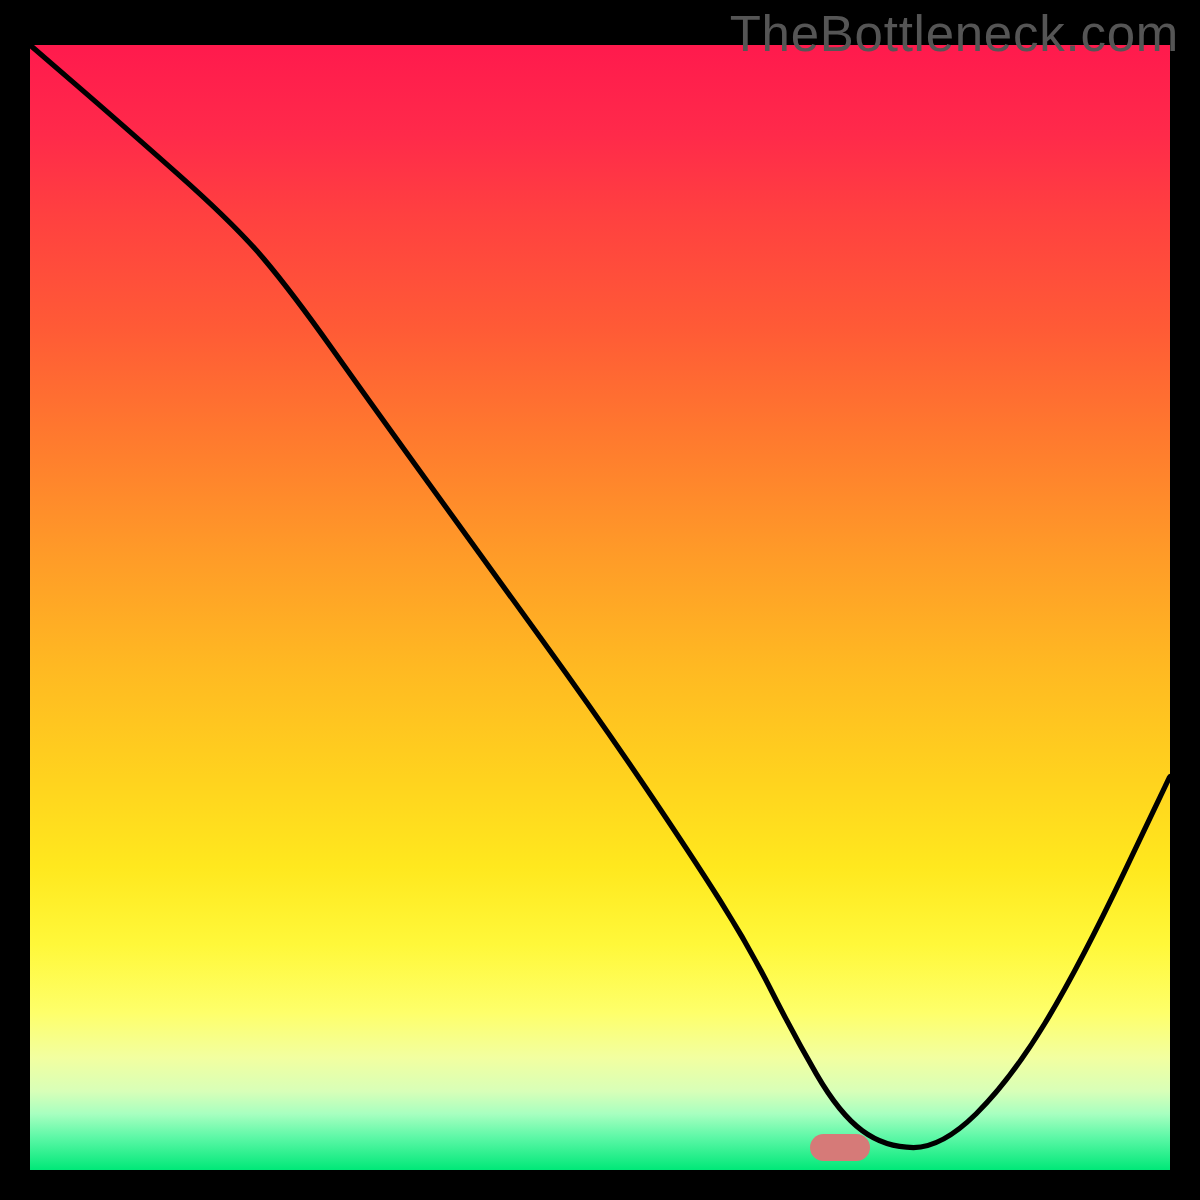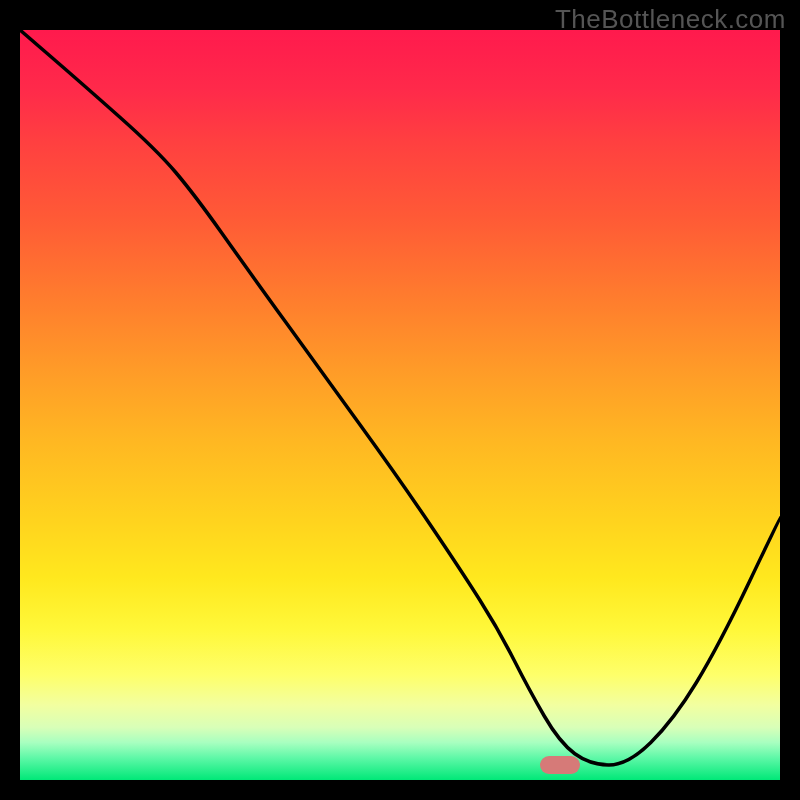--- a/index.html
+++ b/index.html
@@ -9,21 +9,21 @@
     background: #000;
     position: relative;
     overflow: hidden;
     font-family: Arial, sans-serif;
   }
   .watermark {
     position: absolute;
     top: 4px;
     right: 14px;
     color: #555;
-    font-size: 26px;
+    font-size: 34px;
     font-weight: 500;
     letter-spacing: 0.5px;
     z-index: 10;
   }
   .plot-area {
     position: absolute;
     left: 20px;
     top: 30px;
     width: 760px;
     height: 750px;

